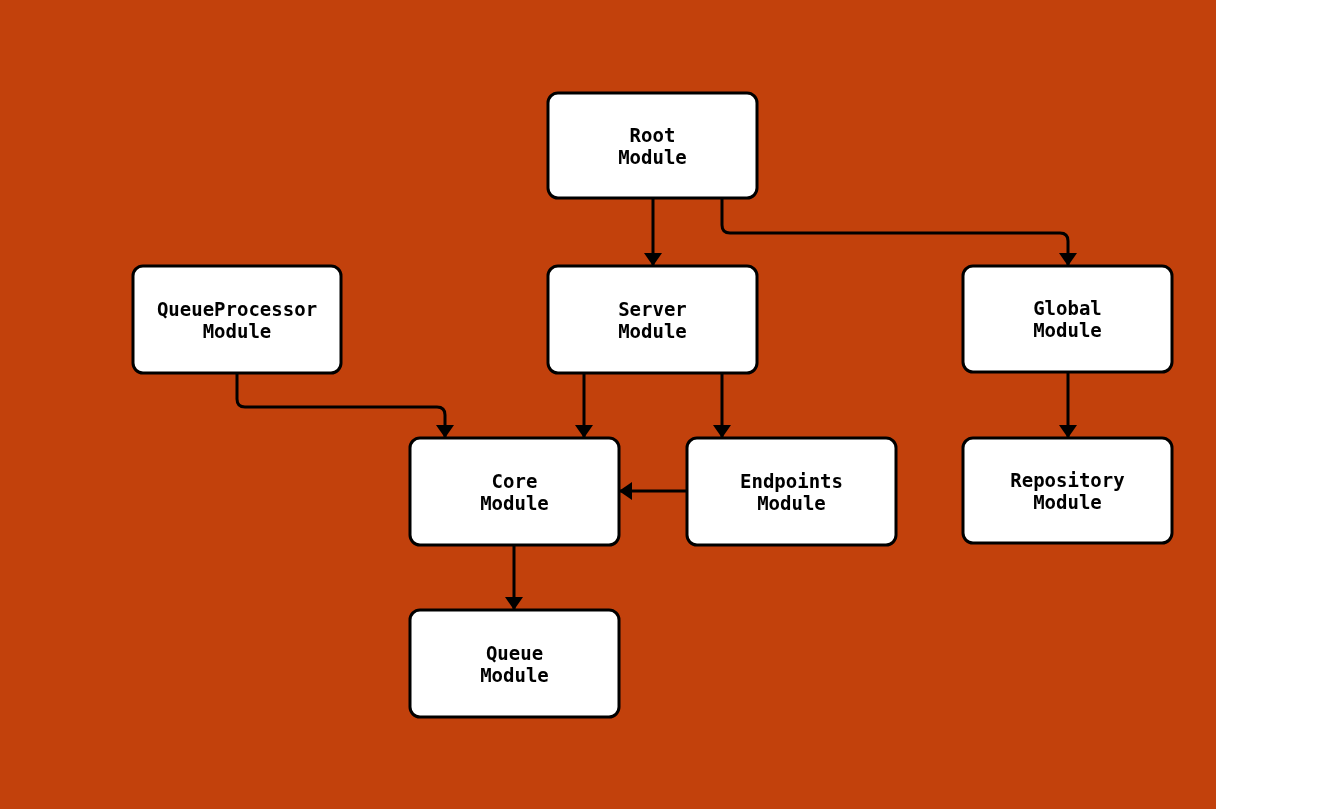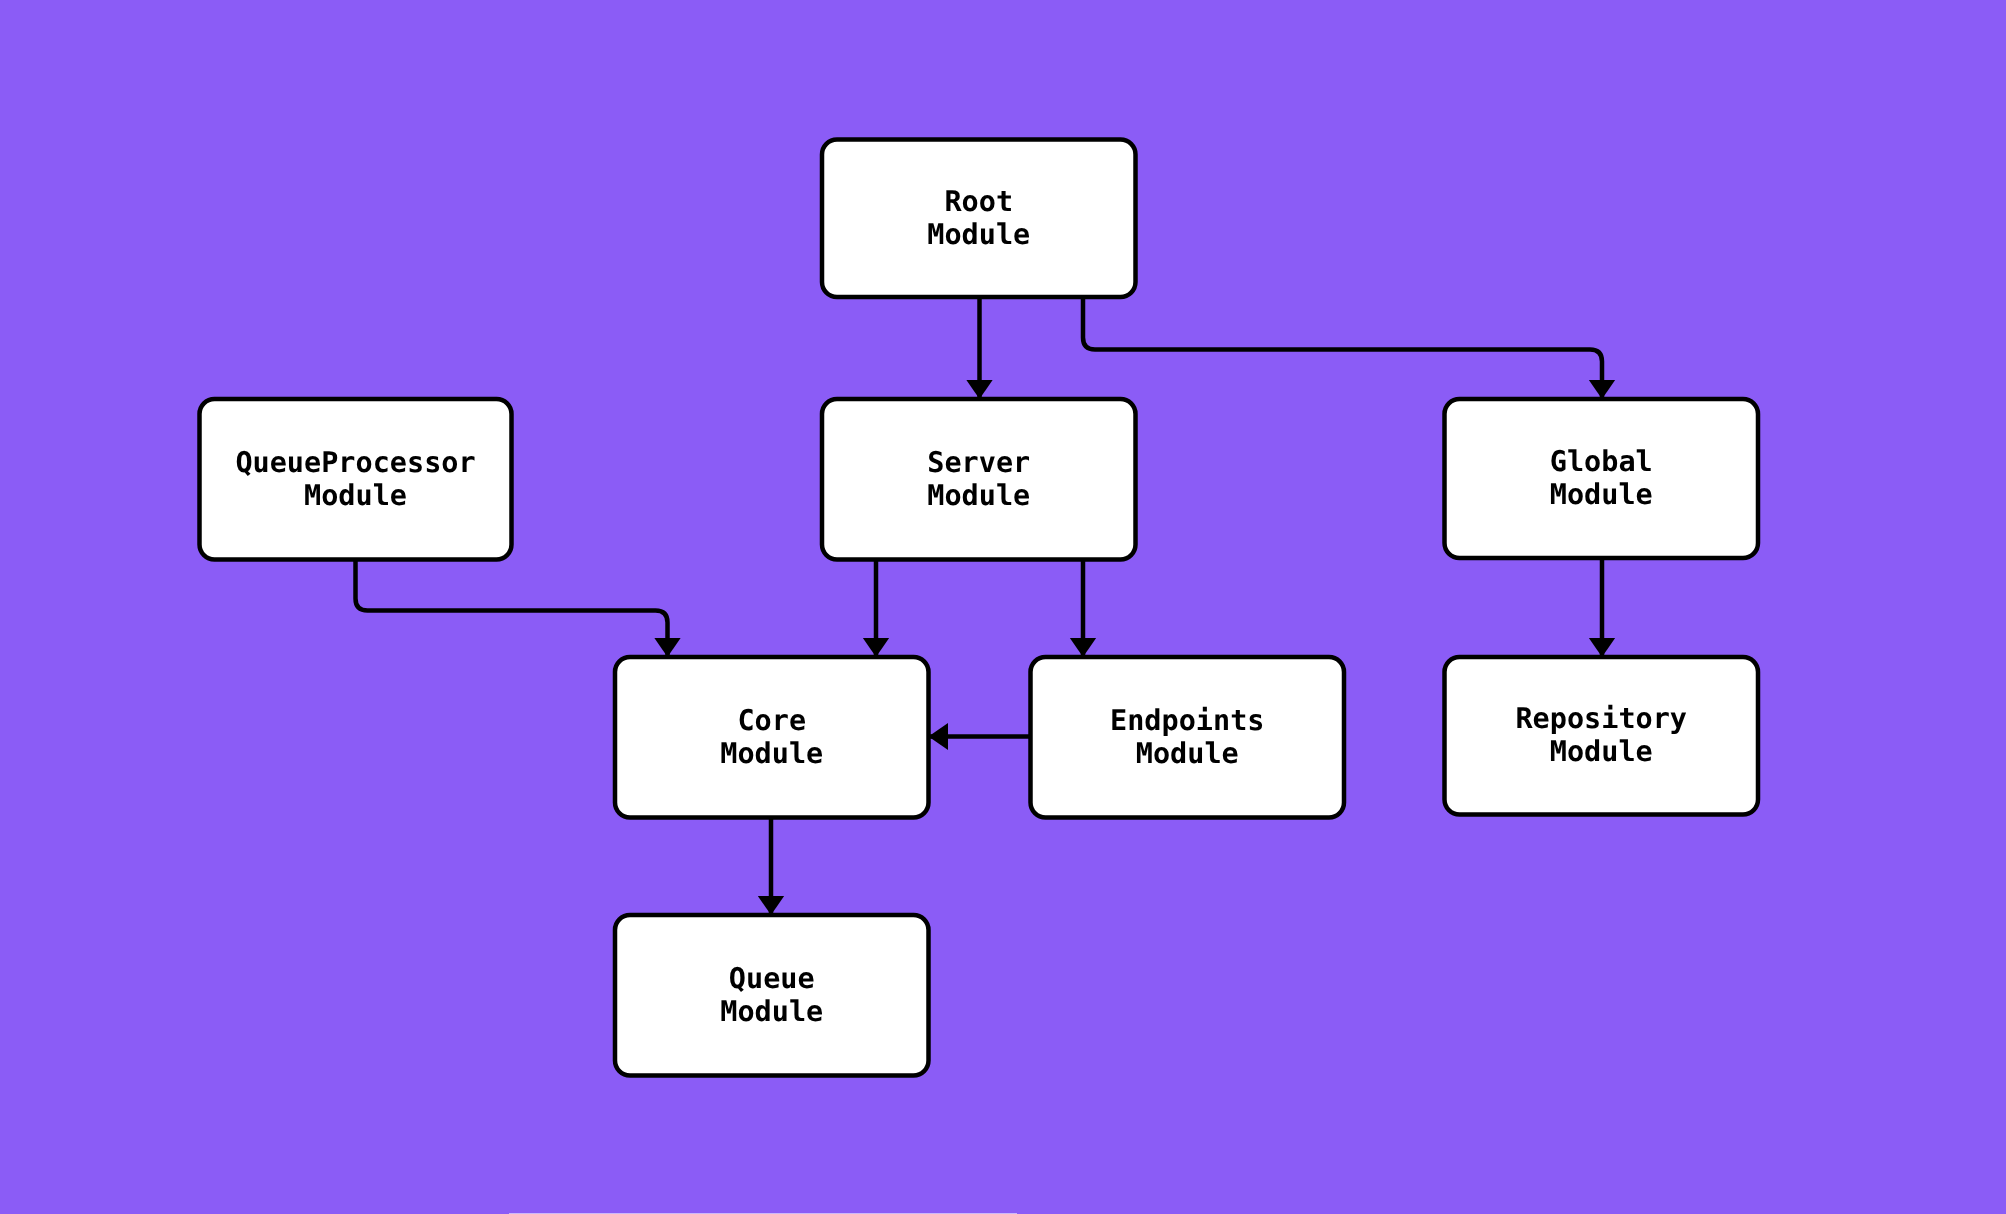--- a/index.html
+++ b/index.html
@@ -6,23 +6,23 @@
     margin: 0;
     padding: 0;
     background: #ffffff;
     width: 1337px;
     height: 809px;
     overflow: hidden;
     font-family: "DejaVu Sans Mono", "Liberation Mono", monospace;
   }
   .stage {
     position: relative;
-    width: 1337px;
+    width: 1216px;
     height: 809px;
-    background: #8b5cf6;
+    background: #c2410c;
   }
   svg.diagram {
     display: block;
     width: 1337px;
     height: 809px;
   }
   .node-label {
     font-family: "DejaVu Sans Mono", "Liberation Mono", monospace;
     font-weight: bold;
   }

